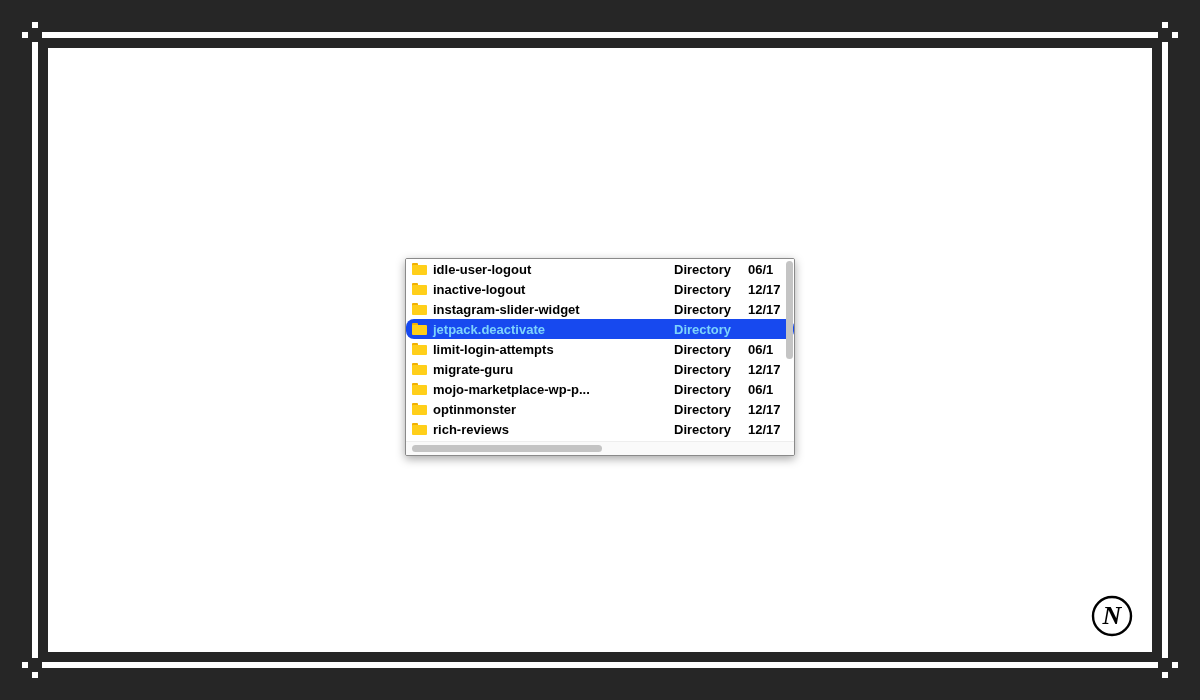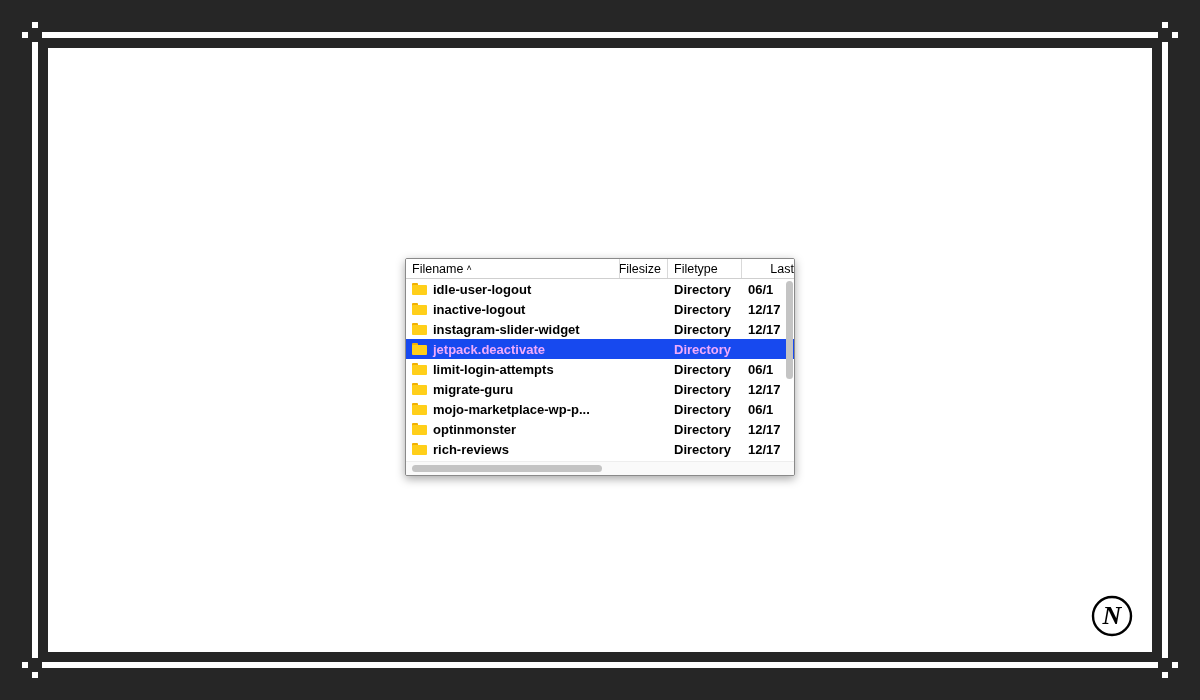--- a/index.html
+++ b/index.html
@@ -91,21 +91,22 @@
     white-space: nowrap;
     overflow: hidden;
   }
   .row .c-name { width: 214px; display: flex; align-items: center; gap: 6px; }
   .row .c-size { width: 48px; text-align: right; }
   .row .c-type { width: 74px; }
   .row .c-last { flex: 1 1 auto; text-align: left; }
 
   .row.selected {
     background: #1749ef;
-    color: #f0abfc;
+    color: #7dd3fc;
+    border-radius: 8px;
   }
 
   .folder-icon {
     width: 15px; height: 12px; position: relative; flex: 0 0 auto;
   }
   .folder-icon::before {
     content: "";
     position: absolute; left: 0; top: 0;
     width: 6px; height: 3px;
     background: #f2b200;
@@ -163,35 +164,20 @@
   <div class="frame-border vbar-left"></div>
   <div class="frame-border vbar-right"></div>
   <div class="gap gap-tl"></div>
   <div class="gap gap-tr"></div>
   <div class="gap gap-bl"></div>
   <div class="gap gap-br"></div>
 
   <div class="canvas">
 
     <div class="filelist">
-      <div class="filelist-header">
-        <div class="col col-filename">
-          <span>Filename</span>
-          <span class="sort-caret">˄</span>
-        </div>
-        <div class="col col-filesize">
-          <span>Filesize</span>
-        </div>
-        <div class="col col-filetype">
-          <span>Filetype</span>
-        </div>
-        <div class="col col-last">
-          <span>Last</span>
-        </div>
-      </div>
 
       <div class="filelist-body">
         <div class="rows" id="rows">
             <div class="row">
               <div class="cell c-name">
                 <span class="folder-icon"></span>
                 <span>idle-user-logout</span>
               </div>
               <div class="cell c-size"></div>
               <div class="cell c-type">Directory</div>

